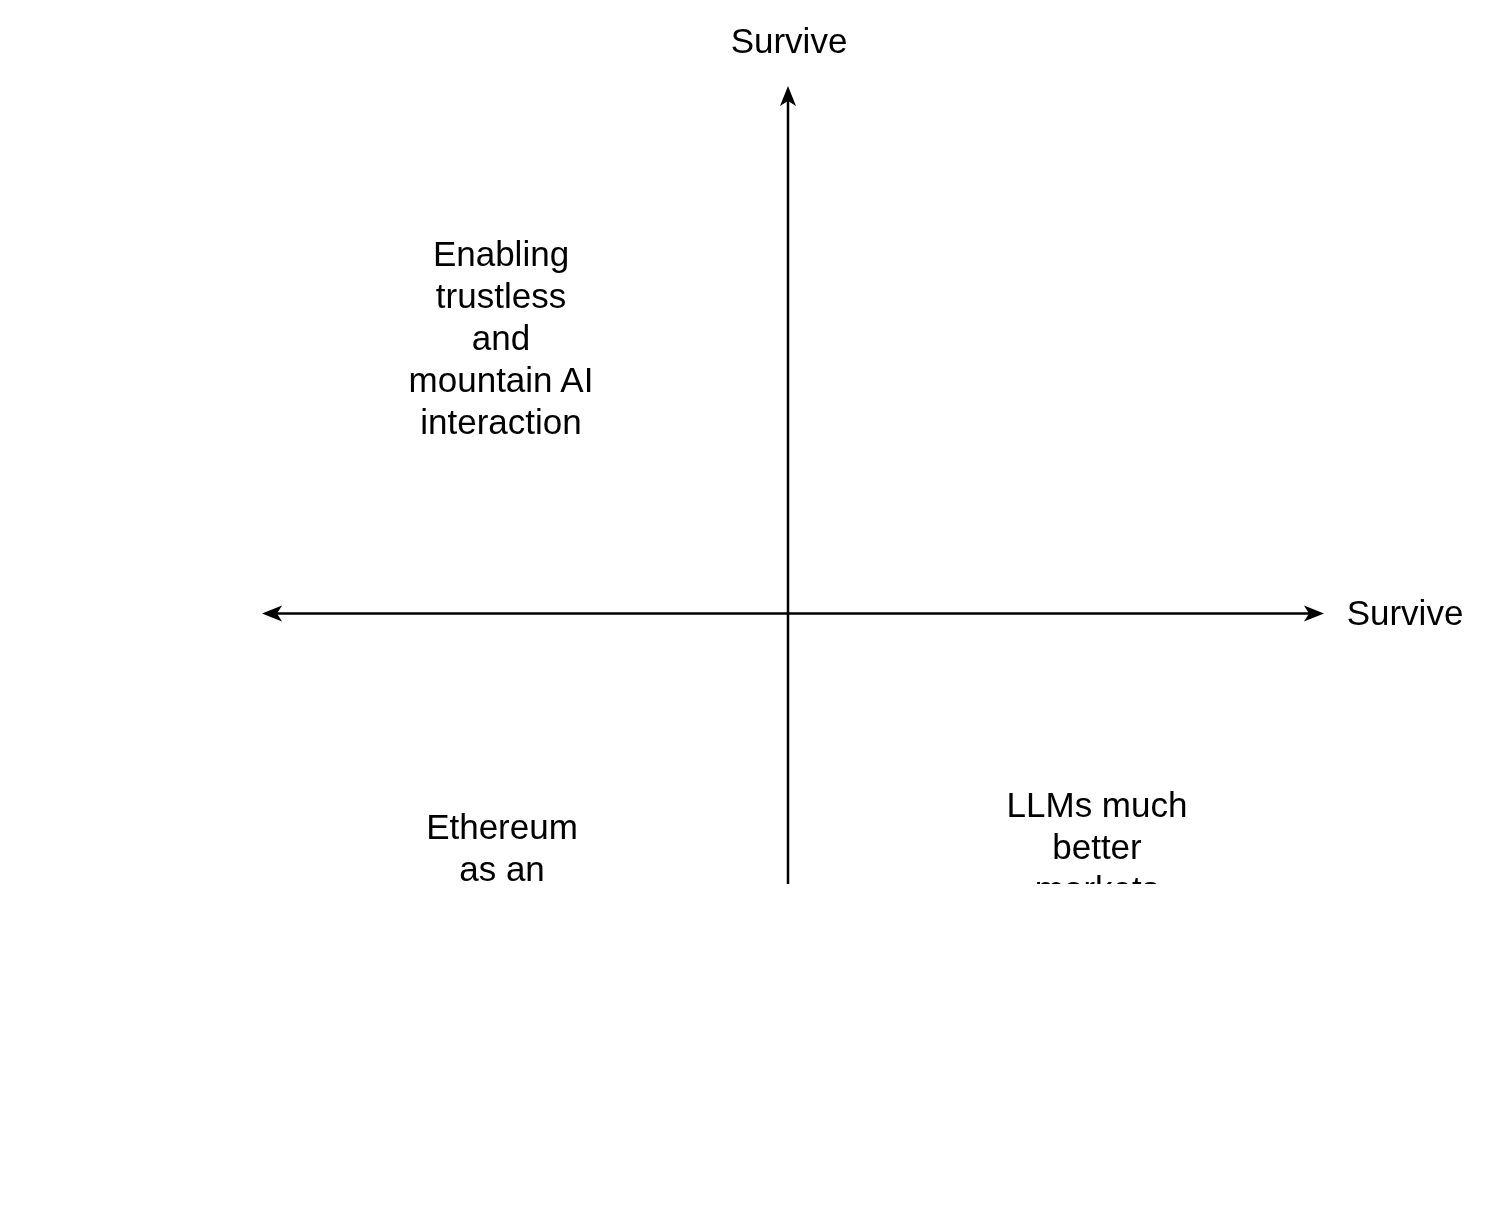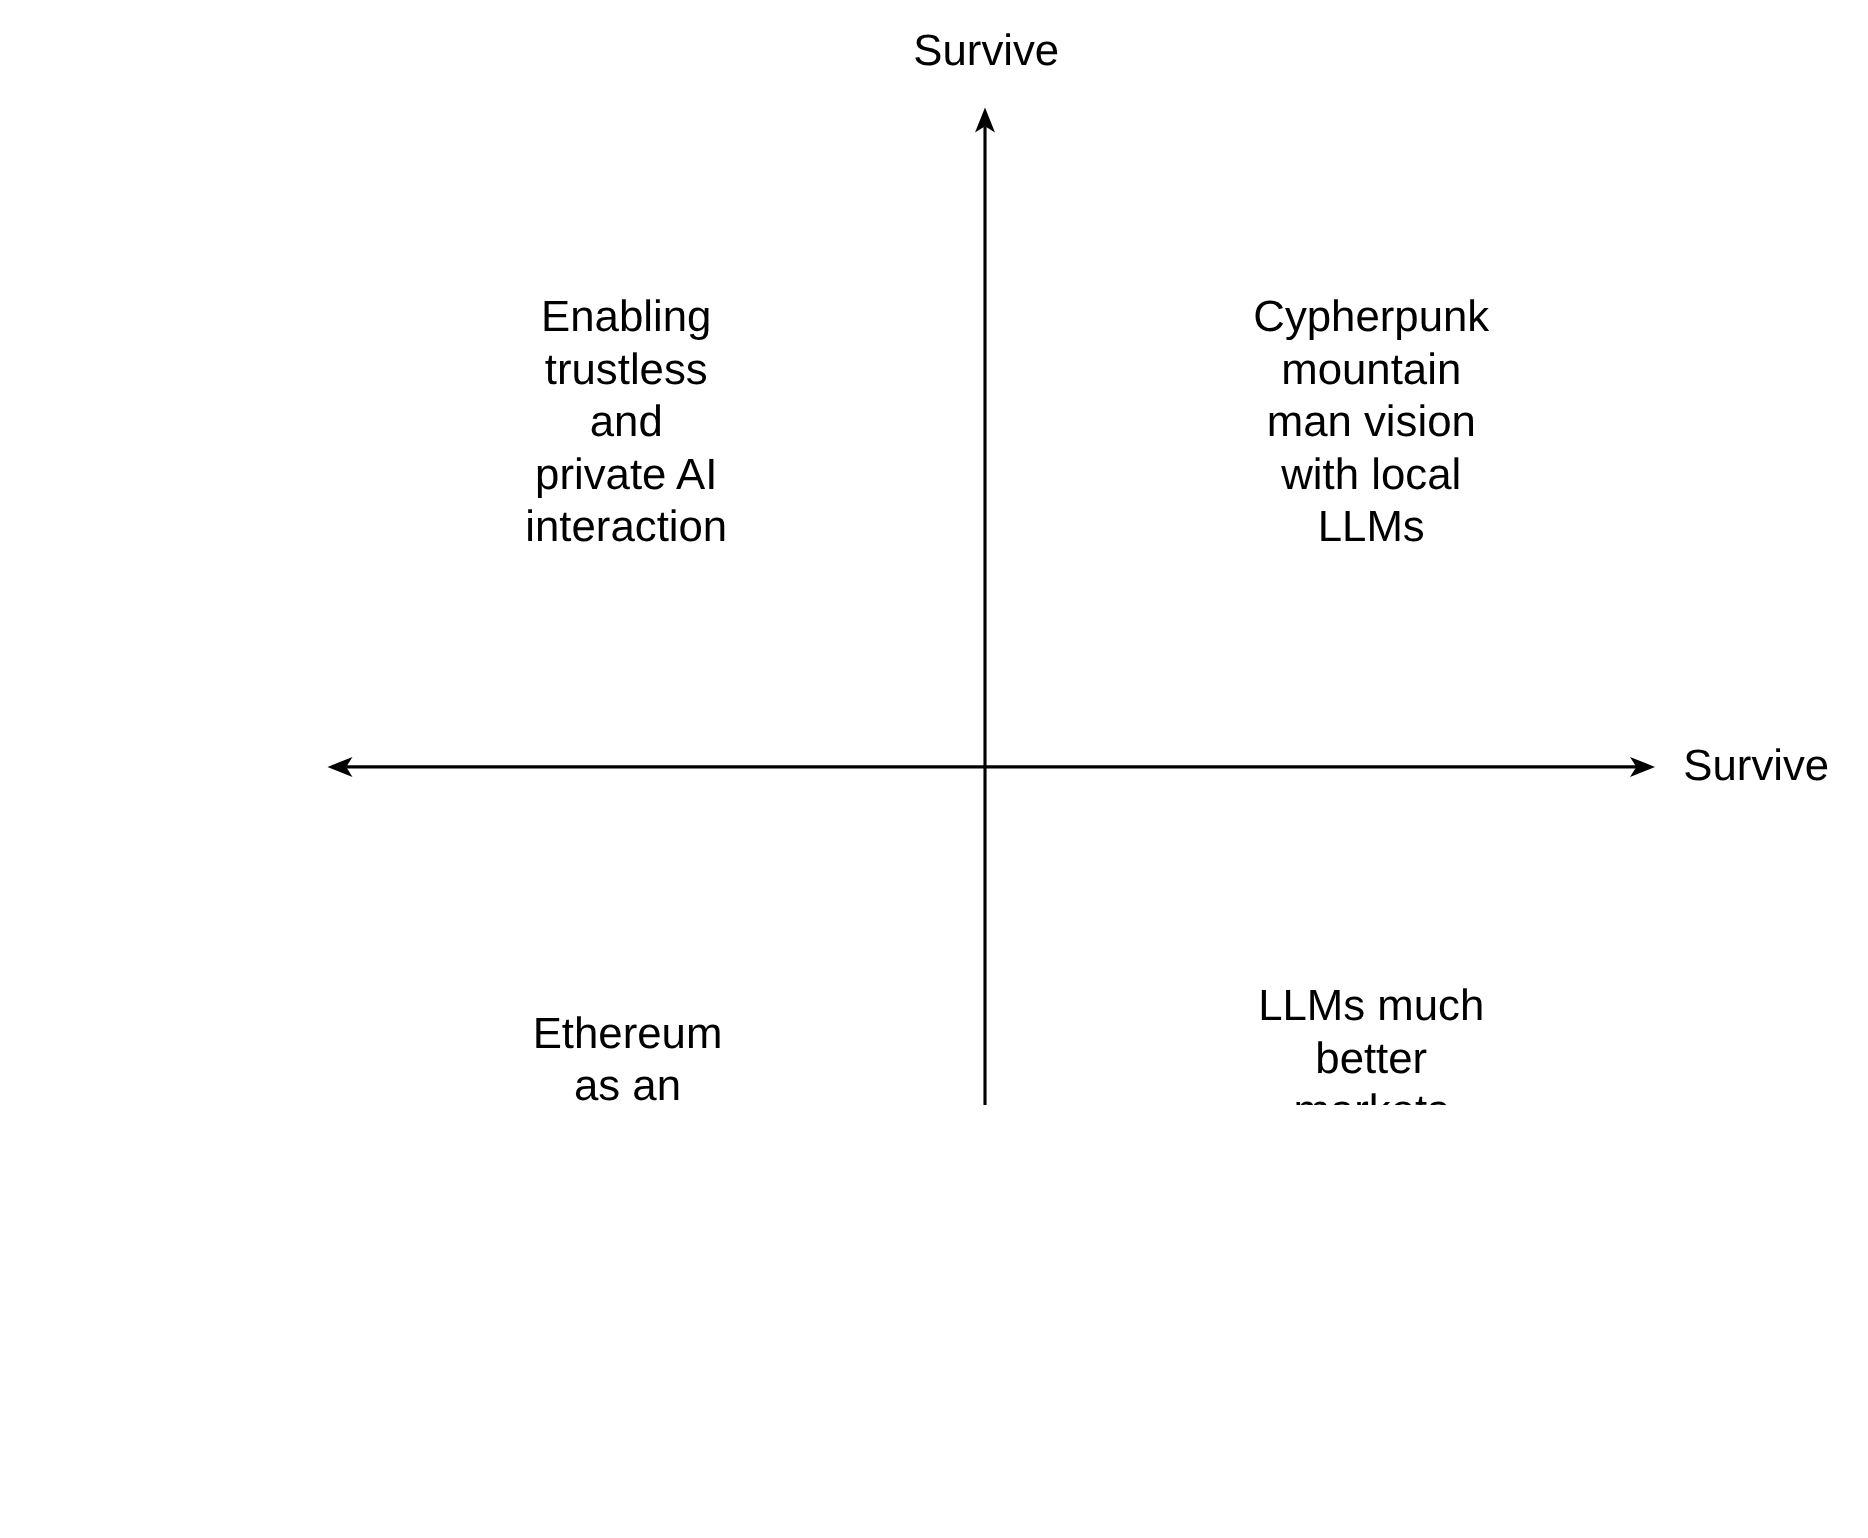--- a/index.html
+++ b/index.html
@@ -56,28 +56,23 @@
   <div class="diagram-label axis-label" style="left:789px; top:41px;">Survive</div>
 
   <div class="diagram-label axis-label" style="left:788px; top:1186px;margin-top:35px;">Thrive</div>
 
 
   <div class="diagram-label axis-label" style="left:1405px; top:613px;">Survive</div>
 
   <div class="diagram-label" style="left:501px; top:338px;">Enabling
 trustless
 and
-private AI
+mountain AI
 interaction</div>
 
-  <div class="diagram-label" style="left:1097px; top:338px;">Cypherpunk
-mountain
-man vision
-with local
-LLMs</div>
 
   <div class="diagram-label" style="left:502px; top:911px;">Ethereum
 as an
 economic
 layer for
 AI</div>
 
   <div class="diagram-label" style="left:1097px; top:910px;">LLMs much
 better
 markets

